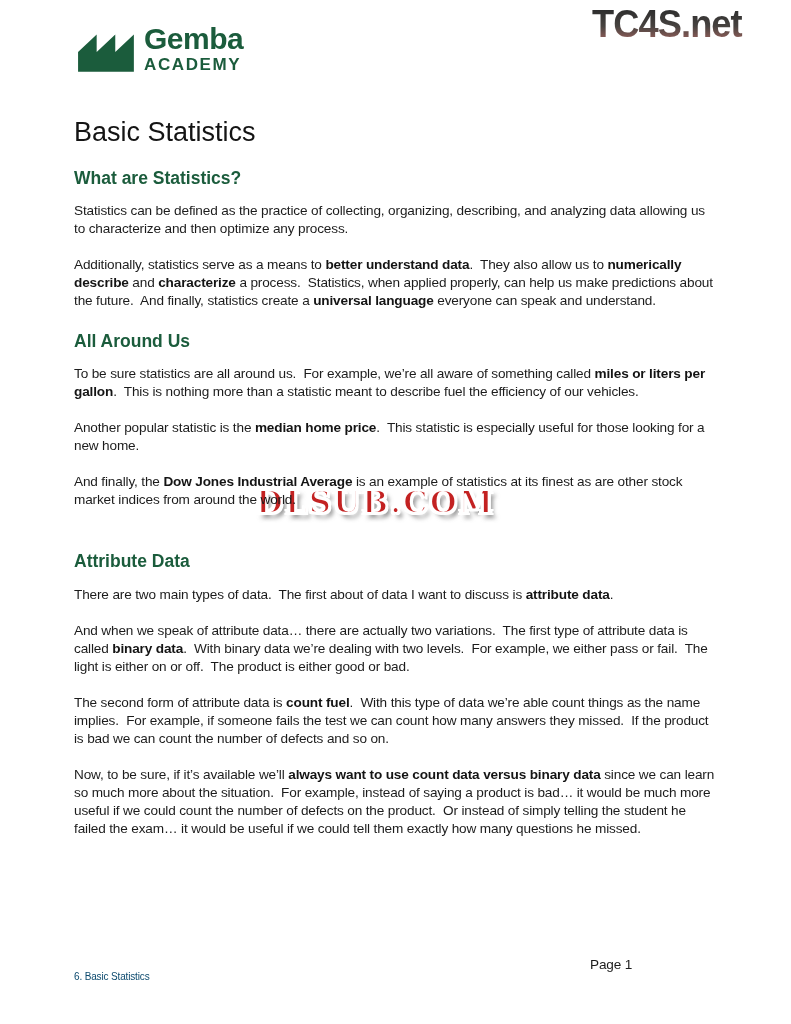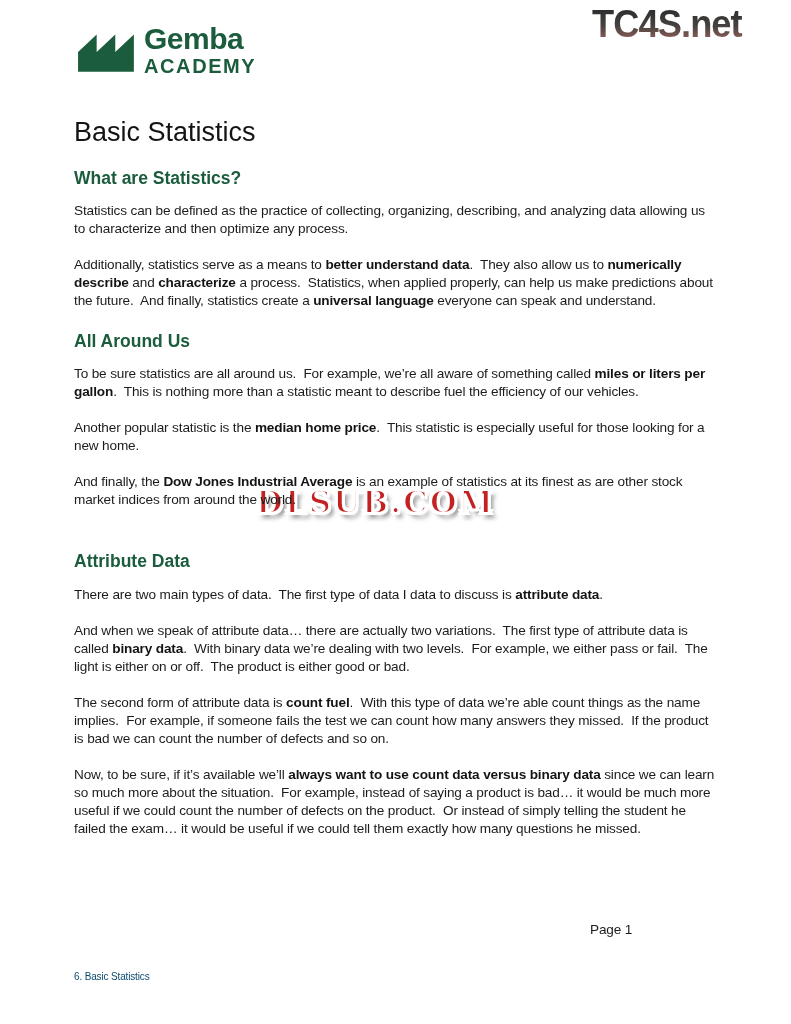--- a/index.html
+++ b/index.html
@@ -6,29 +6,29 @@
   .page {
     position:relative;
     width:791px; height:1024px;
     background:#ffffff;
     overflow:hidden;
     font-family:"Liberation Sans", sans-serif;
     color:#1c1c1c;
   }
   
   .header { position:absolute; top:22px; left:76px; height:54px; }
-  .logo { display:flex; align-items:center; gap:6px; }
+  .logo { display:flex; align-items:flex-end; gap:6px; }
   .logo-icon svg { display:block; }
   .logo-text { line-height:1; margin-top:2px; }
   .logo-name {
     font-size:30px; font-weight:bold; letter-spacing:-0.5px;
     color:var(--green); display:block;
   }
   .logo-sub {
-    font-size:20px; font-weight:bold; letter-spacing:1.6px;
+    font-size:17px; font-weight:bold; letter-spacing:1.6px;
     color:var(--green); display:block; margin-top:2px;
   }
   
   .wm-topright {
     position:absolute; top:2px; left:592px; width:200px;
     font-size:39px; font-weight:bold; letter-spacing:-1px;
     transform:scaleX(0.93); transform-origin:left top;
     background:linear-gradient(180deg,#2e2e2e 18%,#474340 55%,#9c625d 90%);
     -webkit-background-clip:text; background-clip:text;
     -webkit-text-fill-color:transparent; color:#53413f;
@@ -75,21 +75,21 @@
     font-size:13.6px; line-height:18px; letter-spacing:-0.15px;
     white-space:pre-wrap;
   }
   .body-para .bold { font-weight:bold; color:#141414; }
   
   .footer-left {
     position:absolute; left:74px; top:953px;
     font-size:10px; letter-spacing:-0.15px; color:#0c4a6e;margin-top:18px;
   }
   .footer-right {
-    position:absolute; left:590px; top:922px;
+    position:absolute; left:590px; top:957px;
     font-size:13.6px; letter-spacing:-0.15px; color:#1c1c1c;
   }
 </style>
 </head>
 <body>
 
 <div class="page">
 
   <div class="header">
     <div class="logo">
@@ -112,21 +112,21 @@
     <h1 class="doc-title">Basic Statistics</h1>
     <div>
         <h2 class="section-heading">What are Statistics?</h2>
         <p class="body-para"><span>Statistics can be defined as the practice of collecting, organizing, describing, and analyzing data allowing us to characterize and then optimize any process.</span></p>
         <p class="body-para"><span>Additionally, statistics serve as a means to </span><span class="bold">better understand data</span><span>.  They also allow us to </span><span class="bold">numerically describe</span><span> and </span><span class="bold">characterize</span><span> a process.  Statistics, when applied properly, can help us make predictions about the future.  And finally, statistics create a </span><span class="bold">universal language</span><span> everyone can speak and understand.</span></p>
         <h2 class="section-heading">All Around Us</h2>
         <p class="body-para"><span>To be sure statistics are all around us.  For example, we’re all aware of something called </span><span class="bold">miles or liters per gallon</span><span>.  This is nothing more than a statistic meant to describe fuel the efficiency of our vehicles.</span></p>
         <p class="body-para"><span>Another popular statistic is the </span><span class="bold">median home price</span><span>.  This statistic is especially useful for those looking for a new home.</span></p>
         <p class="body-para"><span>And finally, the </span><span class="bold">Dow Jones Industrial Average</span><span> is an example of statistics at its finest as are other stock market indices from around the world.</span></p>
         <h2 class="section-heading gap-lg">Attribute Data</h2>
-        <p class="body-para"><span>There are two main types of data.  The first type of data I data to discuss is </span><span class="bold">attribute data</span><span>.</span></p>
+        <p class="body-para"><span>There are two main types of data.  The first about of data I want to discuss is </span><span class="bold">attribute data</span><span>.</span></p>
         <p class="body-para"><span>And when we speak of attribute data… there are actually two variations.  The first type of attribute data is called </span><span class="bold">binary data</span><span>.  With binary data we’re dealing with two levels.  For example, we either pass or fail.  The light is either on or off.  The product is either good or bad.</span></p>
         <p class="body-para"><span>The second form of attribute data is </span><span class="bold">count fuel</span><span>.  With this type of data we’re able count things as the name implies.  For example, if someone fails the test we can count how many answers they missed.  If the product is bad we can count the number of defects and so on.</span></p>
         <p class="body-para"><span>Now, to be sure, if it’s available we’ll </span><span class="bold">always want to use count data versus binary data</span><span> since we can learn so much more about the situation.  For example, instead of saying a product is bad… it would be much more useful if we could count the number of defects on the product.  Or instead of simply telling the student he failed the exam… it would be useful if we could tell them exactly how many questions he missed.</span></p>
       </div>
   </div>
 
   <div class="footer-left">6. Basic Statistics</div>
   <div class="footer-right">Page 1</div>
 
 </div>

